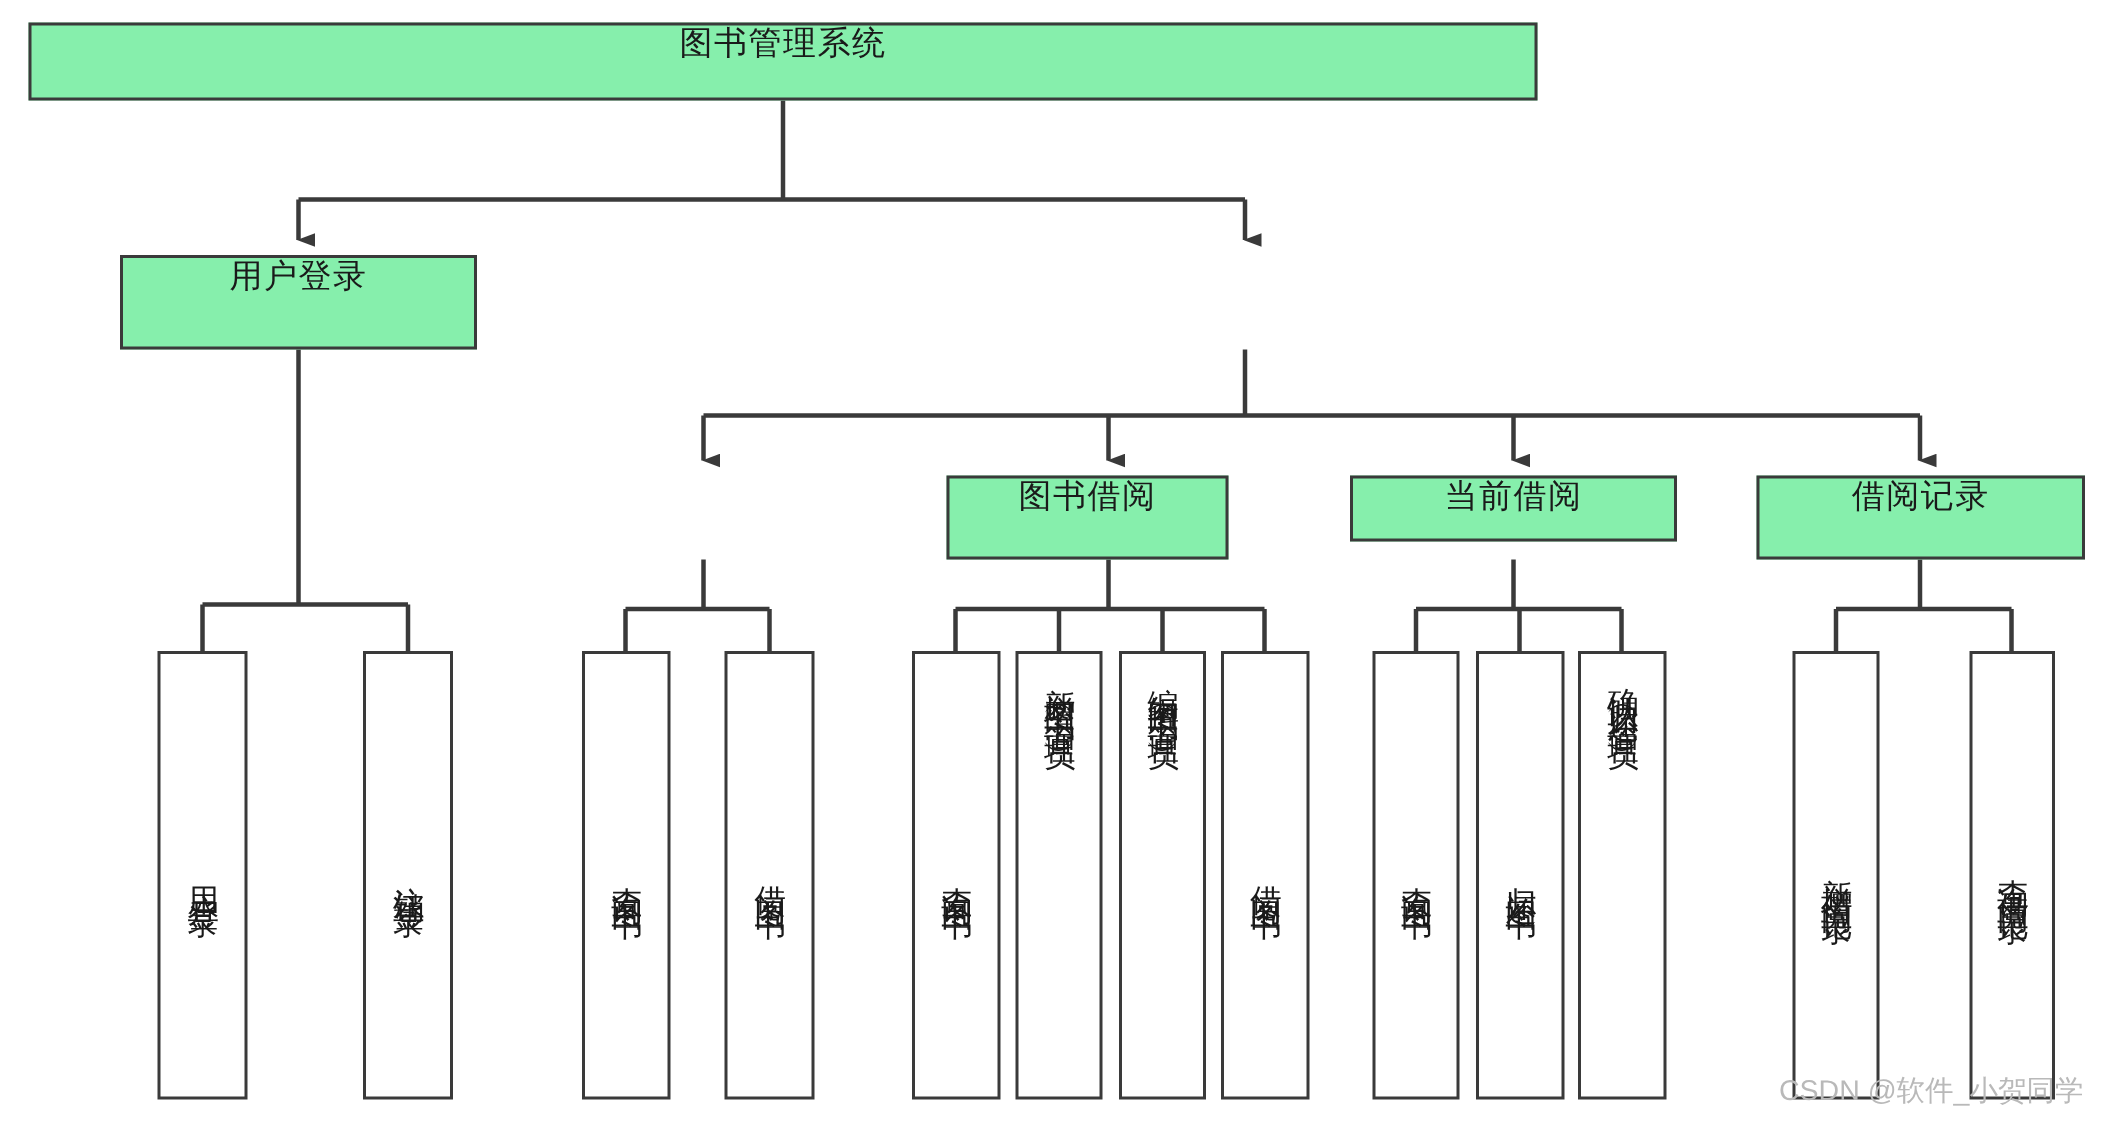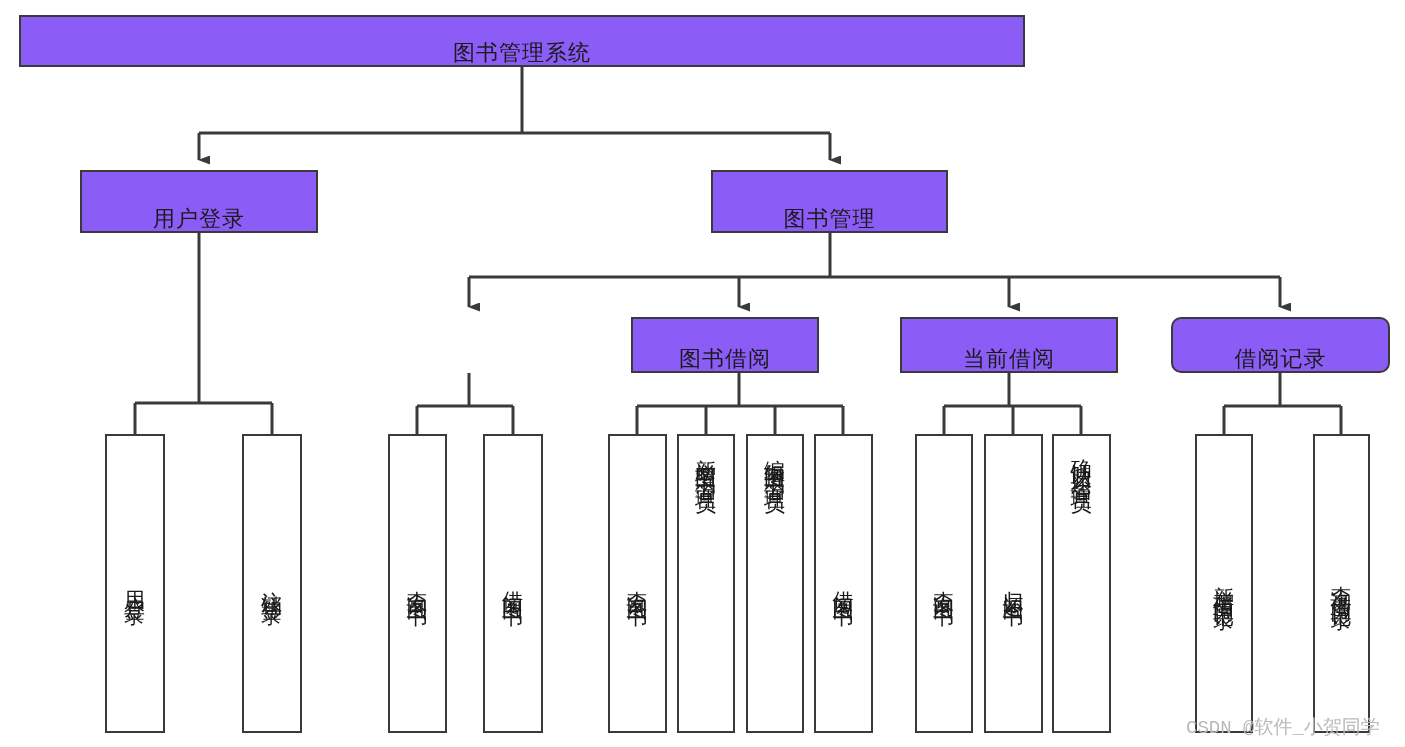--- a/index.html
+++ b/index.html
@@ -16,24 +16,24 @@
   }
   #diagram-root {
     position: absolute;
     left: 0; top: 0;
     width: 1405px;
     height: 747px;
   }
   .node-box {
     position: absolute;
     box-sizing: border-box;
-    background: #8b5cf6;
+    background: #86efac;
     border: 2.5px solid #3a3a3a;
     display: flex;
-    align-items: flex-end;
+    align-items: flex-start;
     justify-content: center;
   }
   .node-label-h {
     font-size: 22px;
     color: #1a1a1a;
     letter-spacing: 1px;
     line-height: 1.1;
     white-space: nowrap;
     font-family: "Liberation Sans", "DejaVu Sans", sans-serif;
   }
@@ -69,21 +69,21 @@
     height: 747px;
     pointer-events: none;
   }
   #watermark {
     position: absolute;
     left: 1186px;
     top: 714px;
     font-size: 19px;
     color: #b9b9b9;
     white-space: nowrap;
-    font-family: Liberation Mono, monospace;
+    font-family: Liberation Sans, sans-serif;
   }
 </style>
 </head>
 <body>
 
 <div id="diagram-root">
 
   <svg id="connectors" viewBox="0 0 1405 747" width="1405" height="747" xmlns="http://www.w3.org/2000/svg">
     <defs>
       <marker id="arrow" markerWidth="10" markerHeight="12" refX="4.5" refY="11" orient="auto" markerUnits="userSpaceOnUse">
@@ -134,31 +134,28 @@
     </g>
   </svg>
 
   <div class="node-box" style="left:19px; top:15px; width:1006px; height:52px;">
     <span class="node-label-h">图书管理系统</span>
   </div>
 
   <div class="node-box" style="left:80px; top:170px; width:238px; height:63px;">
     <span class="node-label-h">用户登录</span>
   </div>
-  <div class="node-box" style="left:711px; top:170px; width:237px; height:63px;">
-    <span class="node-label-h">图书管理</span>
-  </div>
 
   <div class="node-box" style="left:631px; top:317px; width:188px; height:56px;">
     <span class="node-label-h">图书借阅</span>
   </div>
-  <div class="node-box" style="left:900px; top:317px; width:218px; height:56px;">
+  <div class="node-box" style="left:900px; top:317px; width:218px; height:44px;">
     <span class="node-label-h">当前借阅</span>
   </div>
-  <div class="node-box" style="left:1171px; top:317px; width:219px; height:56px;border-radius:10px;">
+  <div class="node-box" style="left:1171px; top:317px; width:219px; height:56px;">
     <span class="node-label-h">借阅记录</span>
   </div>
 
   <div class="leaf-box center-v" style="left:105px; top:434px; width:60px; height:299px;">
     <span class="node-label-v">用户登录</span>
   </div>
   <div class="leaf-box center-v" style="left:242px; top:434px; width:60px; height:299px;">
     <span class="node-label-v">注销登录</span>
   </div>
 

